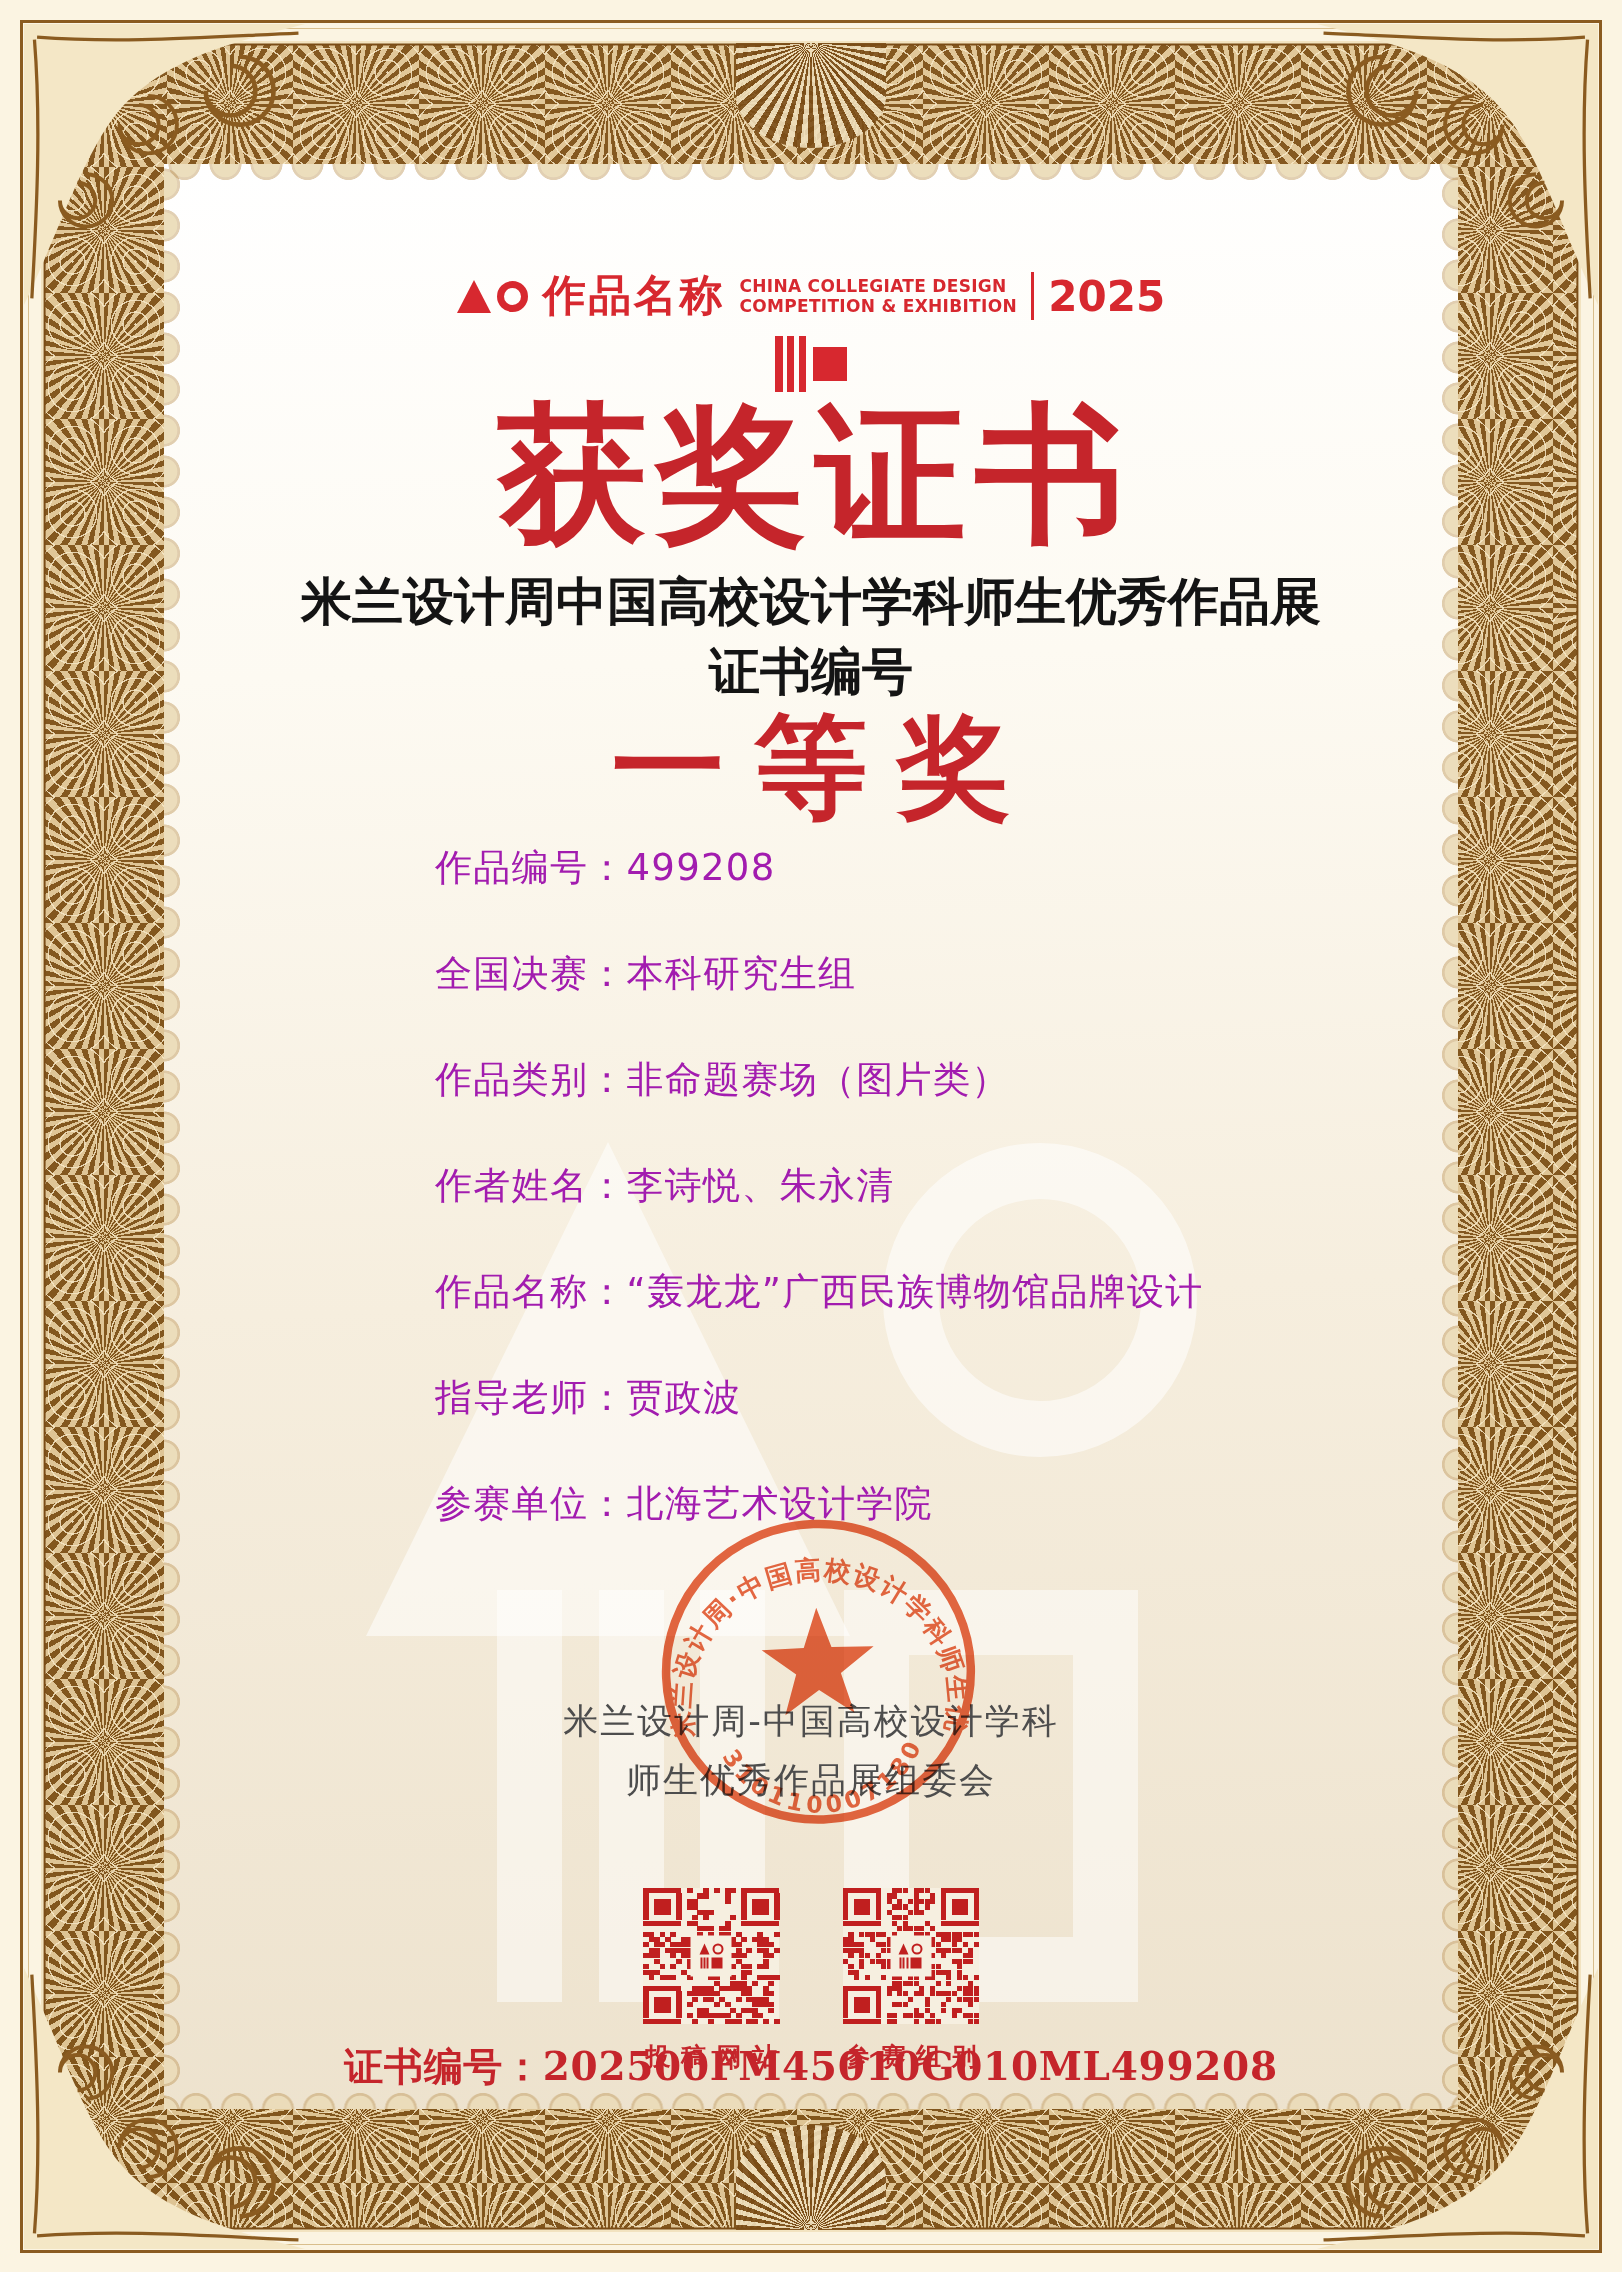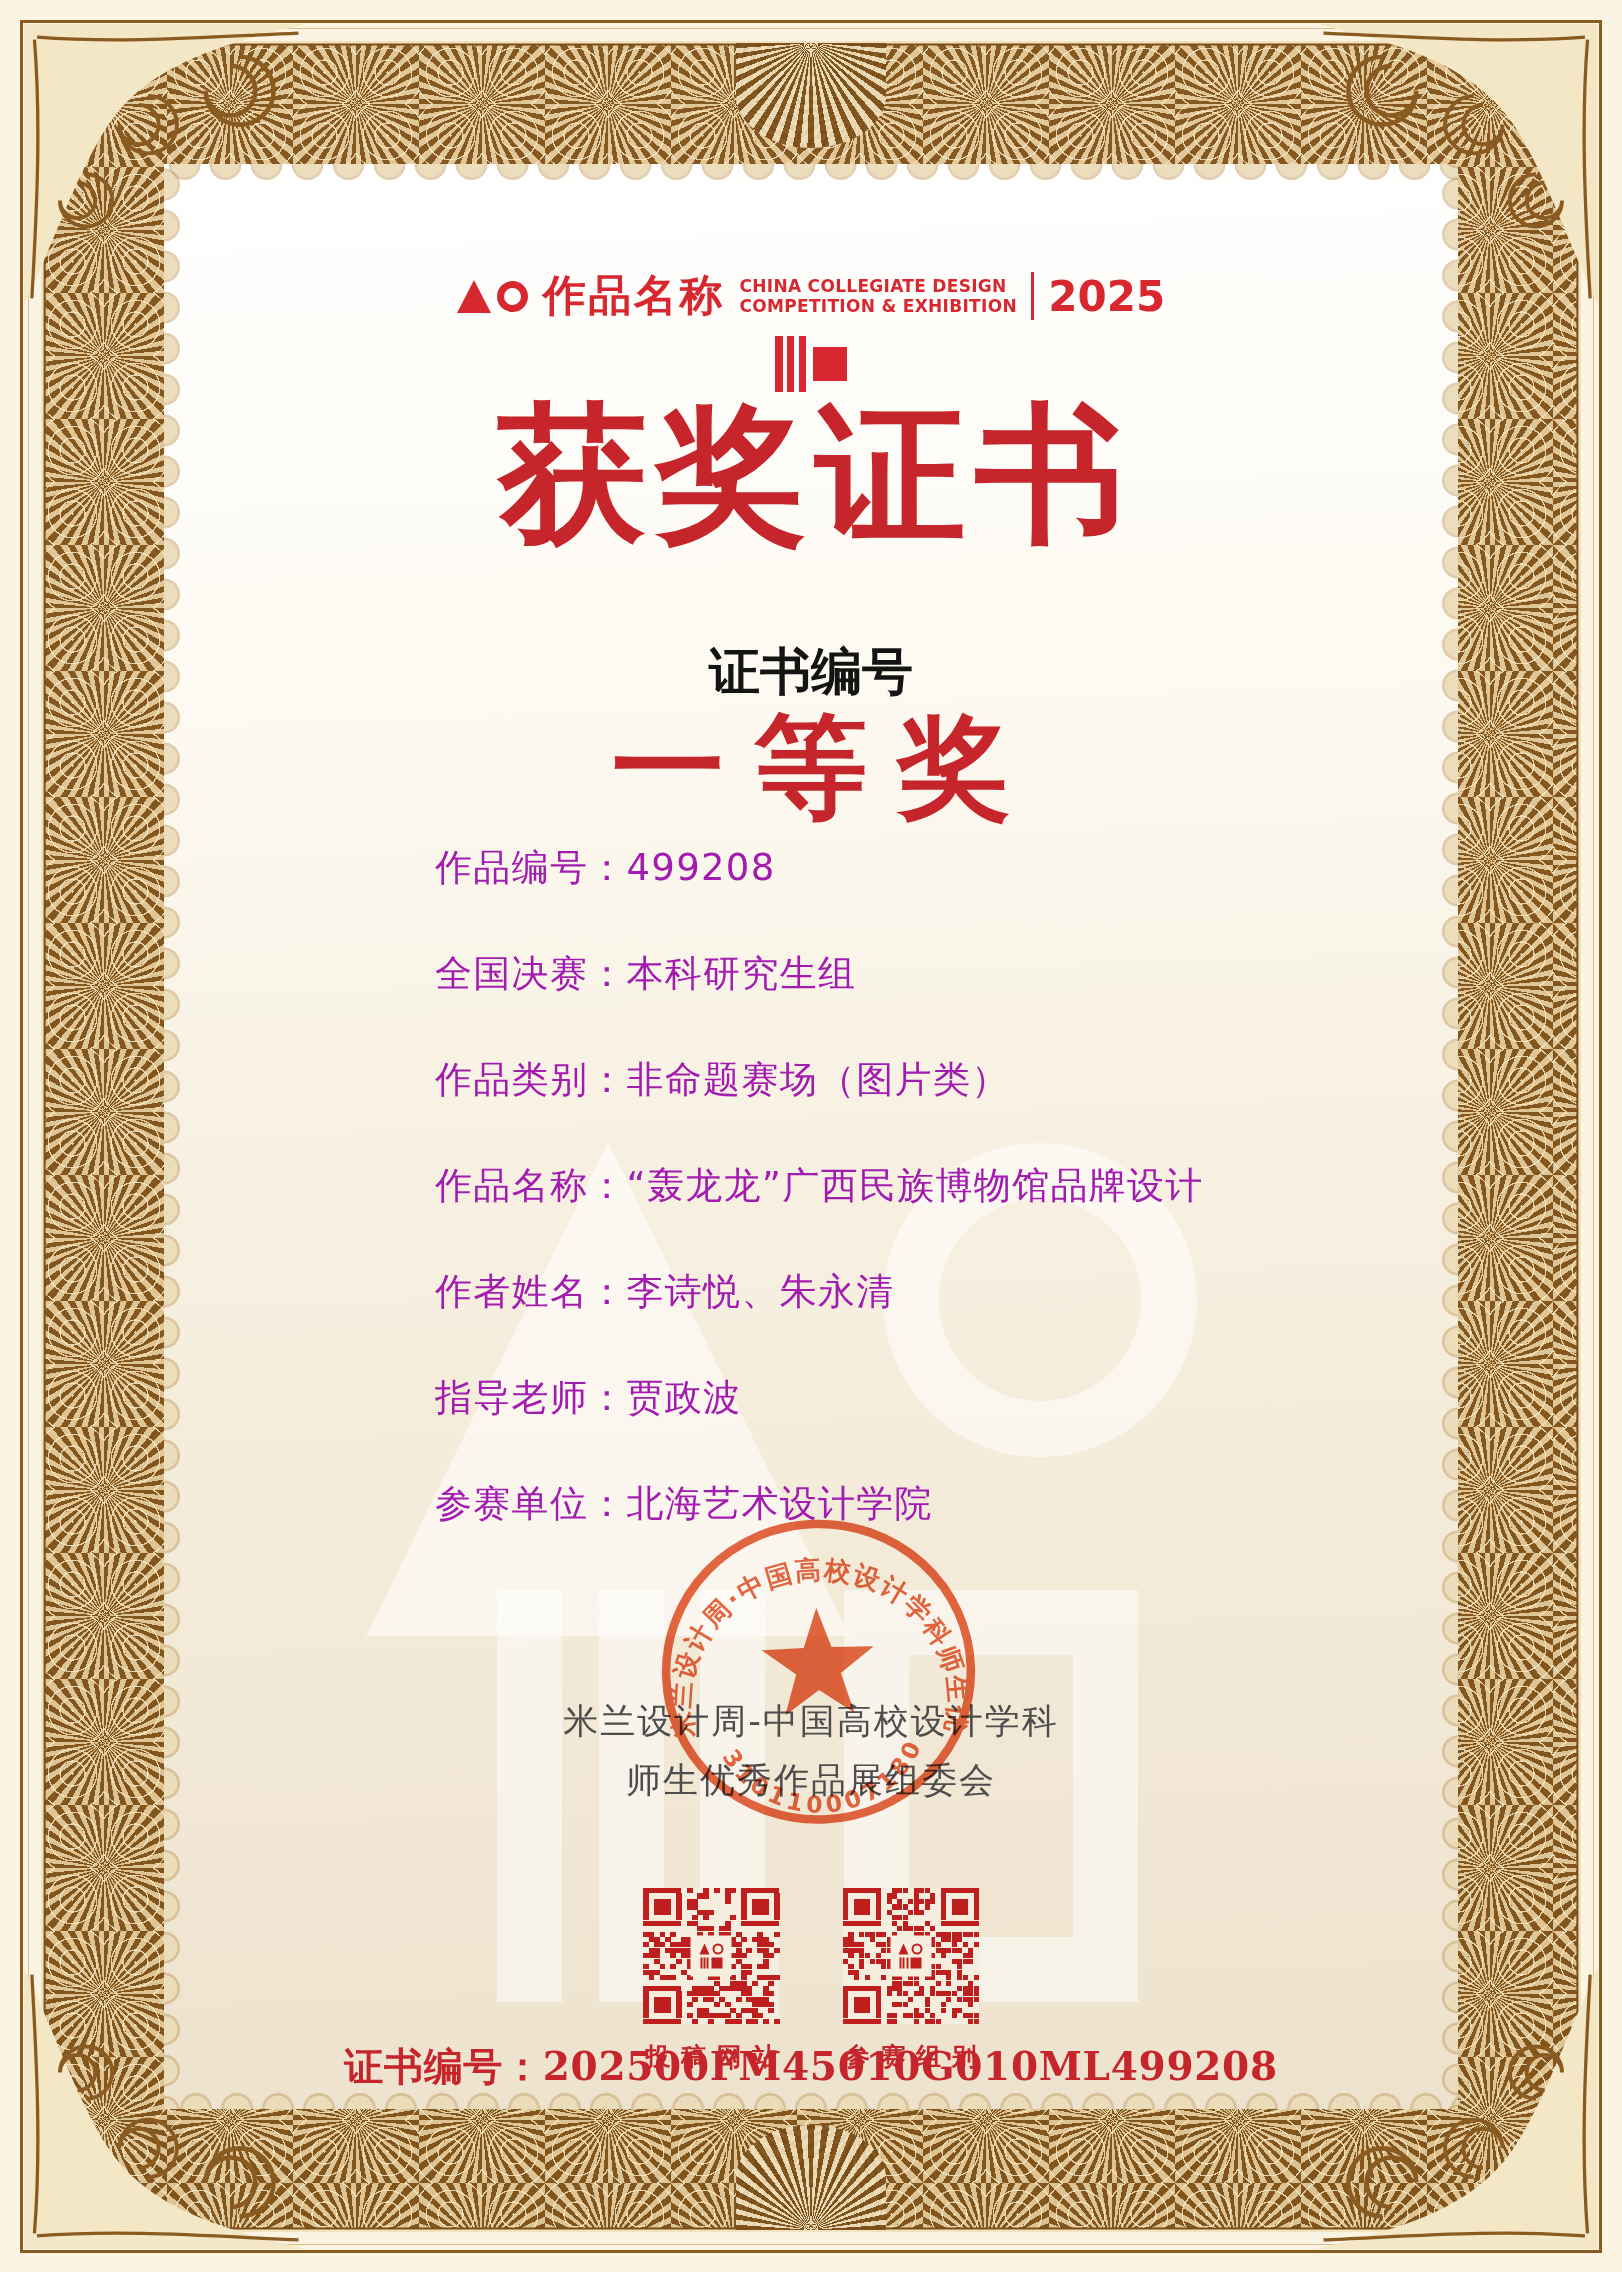--- a/index.html
+++ b/index.html
@@ -190,29 +190,30 @@
             <i></i>
             <i></i>
             <i></i>
           </span>
         <span class="sq"></span>
       </span>
     </div>
   </div>
 
   <div class="cert-title">获奖证书</div>
+  <div class="sub1">米兰设计周中国高校设计学科师生优秀作品展</div>
   <div class="sub2">证书编号</div>
   <div class="award">一等奖</div>
 
   <div class="details" id="details">
       <div class="detail-row"><span>作品编号：</span><span>499208</span></div>
       <div class="detail-row"><span>全国决赛：</span><span>本科研究生组</span></div>
       <div class="detail-row"><span>作品类别：</span><span>非命题赛场（图片类）</span></div>
+      <div class="detail-row"><span>作者姓名：</span><span>李诗悦、朱永清</span></div>
       <div class="detail-row"><span>作品名称：</span><span>“轰龙龙”广西民族博物馆品牌设计</span></div>
-      <div class="detail-row"><span>作者姓名：</span><span>李诗悦、朱永清</span></div>
       <div class="detail-row"><span>指导老师：</span><span>贾政波</span></div>
       <div class="detail-row"><span>参赛单位：</span><span>北海艺术设计学院</span></div>
     </div>
 
   <div class="org1">米兰设计周-中国高校设计学科</div>
   <div class="org2">师生优秀作品展组委会</div>
 
   <svg class="seal" width="327" height="314" viewBox="0 0 500 480">
     <ellipse cx="250" cy="238" rx="233" ry="226" fill="none" stroke="#E4582F" stroke-width="13"></ellipse>
     <path id="arcT" d="M 58 330 A 198 188 0 1 1 442 330" fill="none"></path>

